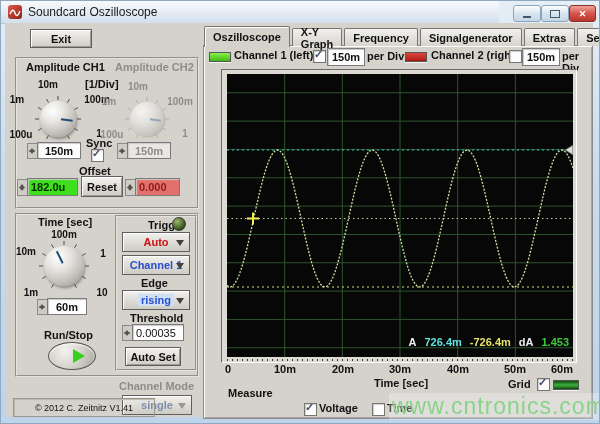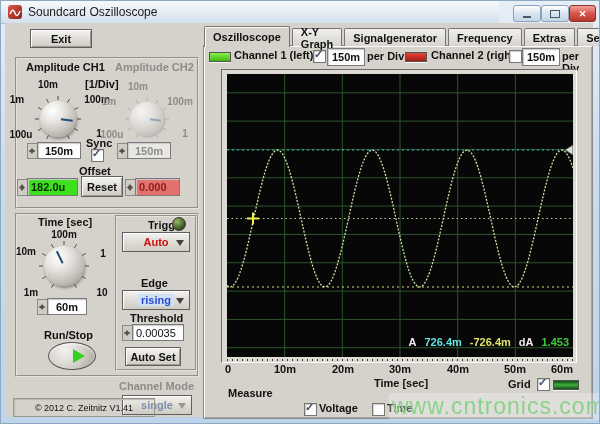--- a/index.html
+++ b/index.html
@@ -195,20 +195,23 @@
     <div class="abs" style="left:24px;top:6px;width:0;height:0;border:7px solid transparent;
          border-left:12px solid #35d01f;"></div>
   </div>
 
   <span class="abs b" style="left:127px;top:218px;margin-left:20px;">Trigger</span>
   <div class="abs" style="left:171px;top:216px;width:12px;height:12px;border-radius:50%;
        background:radial-gradient(circle at 35% 30%,#9ab86a,#2c4a14 75%);border:1px solid #3a3a3a;"></div>
   <div class="abs dd" style="left:121px;top:231px;width:66px;height:18px;color:#cc1111;">
       <span>Auto</span>
     </div>
+  <div class="abs dd" style="left:121px;top:254px;width:66px;height:18px;color:#2a4fd0;">
+      <span>Channel 1</span>
+    </div>
   <span class="abs b" style="left:140px;top:276px;">Edge</span>
   <div class="abs dd" style="left:121px;top:289px;width:66px;height:18px;color:#2a4fd0;">
       <span style="background:#cfe0f5;padding:0 3px;">rising</span>
     </div>
   <span class="abs b" style="left:129px;top:311px;">Threshold</span>
   <div class="abs spin" style="left:121px;top:324px;height:14px;"></div>
   <div class="abs field left" style="left:131px;top:323px;width:47px;height:15px;font-weight:normal;">0.00035</div>
   <div class="abs btn b" style="left:124px;top:346px;width:54px;height:17px;">Auto Set</div>
 
   <span class="abs b g" style="left:118px;top:379px;">Channel Mode</span>
@@ -222,24 +225,24 @@
   <div class="abs panel3d" style="left:202px;top:44px;width:388px;height:372px;"></div>
 
   <div class="abs" style="left:203px;top:25px;width:386px;height:20px;display:flex;gap:2px;z-index:5;">
     <div class="tab active">
         <span>Oszilloscope</span>
       </div>
     <div class="tab">
         <span>X-Y Graph</span>
       </div>
     <div class="tab">
+        <span>Frequency</span>
+      </div>
+    <div class="tab">
         <span>Signalgenerator</span>
-      </div>
-    <div class="tab">
-        <span>Frequency</span>
       </div>
     <div class="tab">
         <span>Extras</span>
       </div>
     <div class="tab">
         <span>Settings</span>
       </div>
   </div>
 
   <div class="abs swatch" style="left:208px;top:51px;width:20px;height:8px;background:linear-gradient(180deg,#8af04e,#3fb813);"></div>

